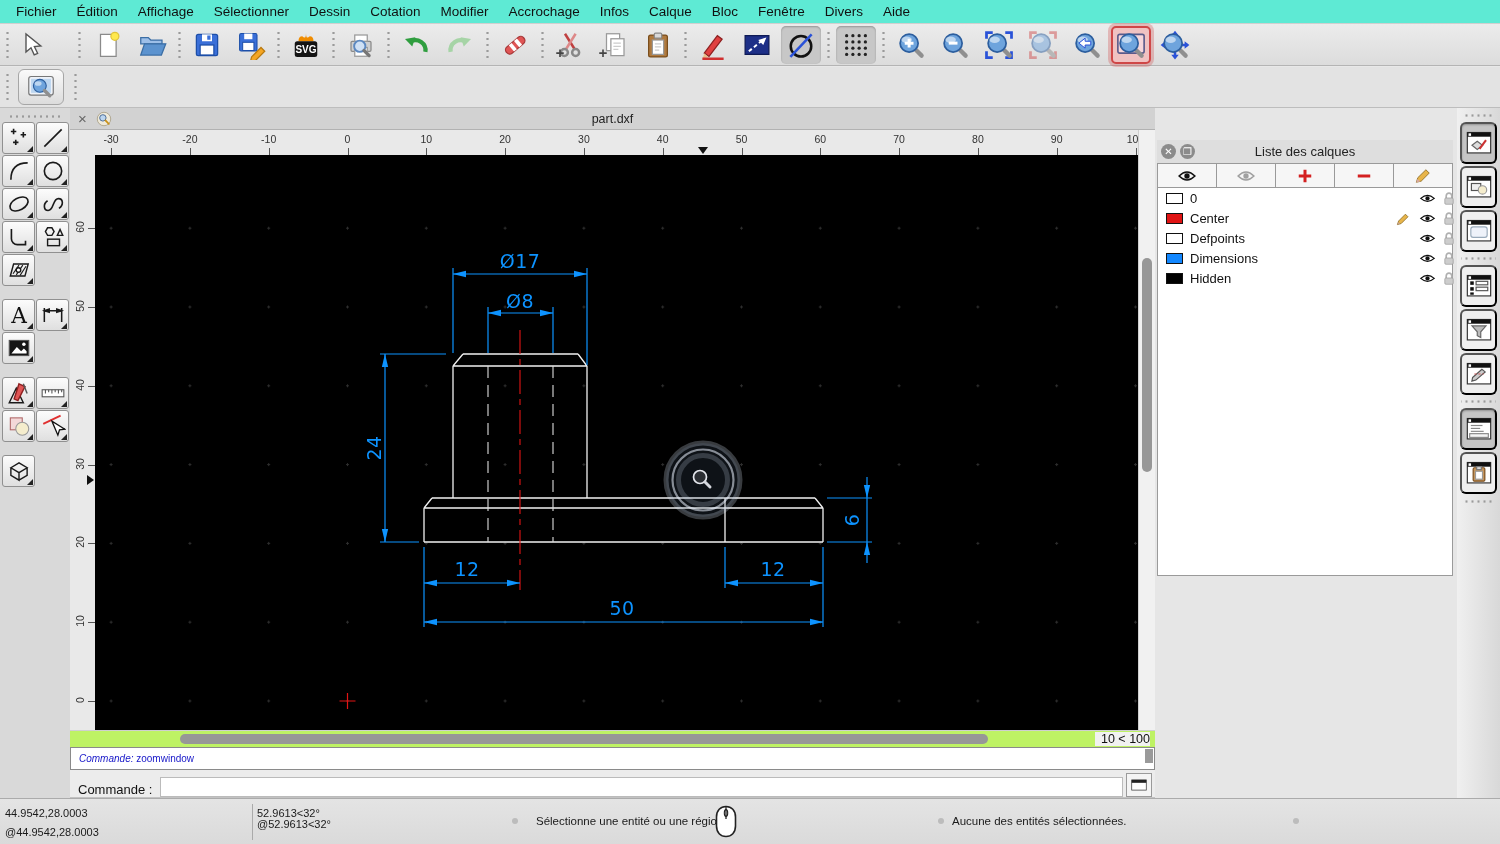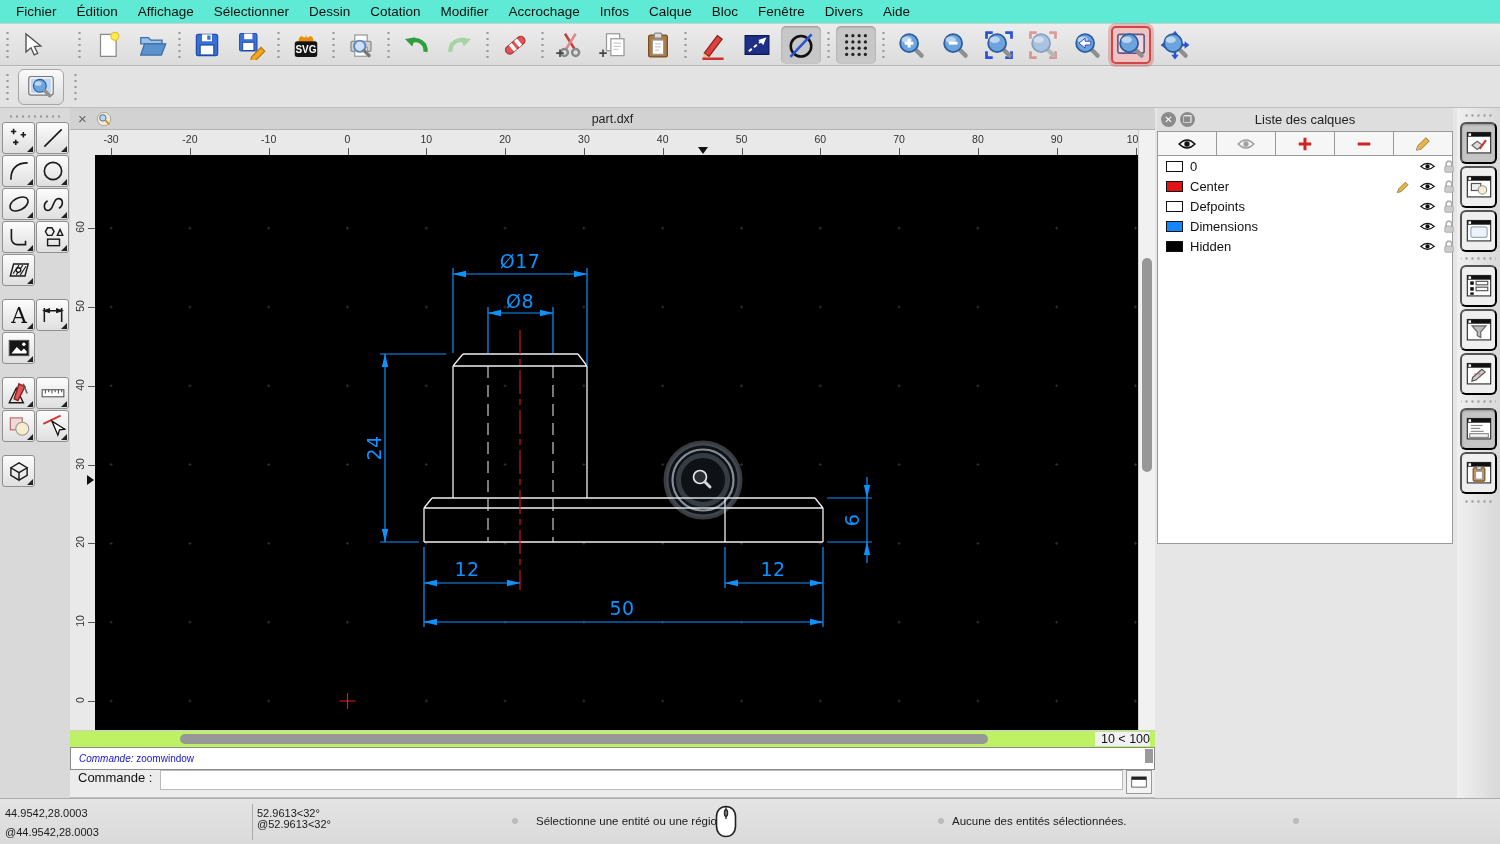--- a/index.html
+++ b/index.html
@@ -87,36 +87,36 @@
   #hscrollrow { position:absolute; left:0; top:622px; width:1085px; height:17px; background:#bef264;
                 border-top:1px solid #cfcfcf; }
   #hscrollrow .thumb { position:absolute; left:110px; top:3px; width:808px; height:10px; background:#979797; border-radius:5px; }
   #gridstatus { position:absolute; right:5px; top:1px; font-size:12.5px; color:#111; background:#f1f1f1; padding-left:6px; }
 
   #history { position:absolute; left:0; top:639px; width:1085px; height:23px; background:#fff;
              border:1px solid #8a8a8a; font-size:10px; line-height:21px; padding-left:8px; color:#1616c8; }
   #history .cl { font-style:italic; }
   #history .hscrollbit { position:absolute; right:1px; top:1px; width:8px; height:14px; background:#9a9a9a; }
   #cmdrow { position:absolute; left:0; top:662px; width:1085px; height:28px; background:#ececec;
-            display:flex; align-items:flex-start; border-bottom:1px solid #c2c2c2; }
+            display:flex; align-items:flex-end; border-bottom:1px solid #c2c2c2; }
   #cmdrow .lbl { font-size:13px; color:#111; padding:0 8px; white-space:nowrap; }
   #cmdrow input { flex:1; height:20px; border:1px solid #bbb; background:#fff; font-size:13px; padding:0 4px;
                   font-family:"Liberation Sans",sans-serif; }
   #kb-btn { width:26px; height:24px; margin:0 3px; border:1px solid #9a9a9a; background:#f4f4f4;
             display:flex; align-items:center; justify-content:center; }
   #kb-btn svg { width:18px; height:16px; }
 
   
   #rightdock { position:absolute; left:1155px; top:108px; width:345px; height:690px; background:#e6e6e6; }
   #layerpanel { position:absolute; left:2px; top:0; width:296px; }
   #lp-header { position:relative; height:23px; background:#dedede; }
   #lp-header .wbtn { position:absolute; top:4px; width:15px; height:15px; border-radius:50%; background:#8b8b8b;
                      color:#fff; font-size:10px; line-height:15px; text-align:center; }
   #lp-close { left:4px; } #lp-float { left:23px; }
-  #lp-title { text-align:center; font-size:13px; line-height:23px; color:#222; }
+  #lp-title { text-align:center; font-size:13px; line-height:23px; color:#222;margin-top:32px; }
   #lp-toolbar { display:flex; height:25px; border:1px solid #9a9a9a; background:#f6f6f6; }
   #lp-toolbar .lpt { flex:1; border-right:1px solid #9a9a9a; display:flex; align-items:center; justify-content:center; }
   #lp-toolbar .lpt:last-child { border-right:none; }
   #lp-toolbar svg { width:20px; height:18px; }
   #lp-list { background:#fff; border:1px solid #9a9a9a; border-top:none; height:388px; }
   .lrow { display:flex; align-items:center; height:20px; position:relative; }
   .lrow .swatch { width:17px; height:11px; border:1px solid #111; margin-left:8px; }
   .lrow .lname { font-size:13px; margin-left:7px; color:#111; }
   .lrow .r-pencil { position:absolute; left:237px; width:16px; height:15px; }
   .lrow .r-eye { position:absolute; left:261px; width:17px; height:14px; }

